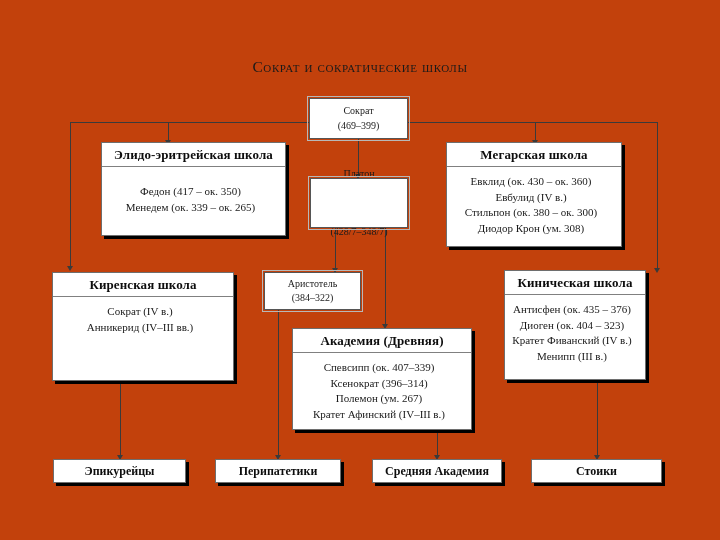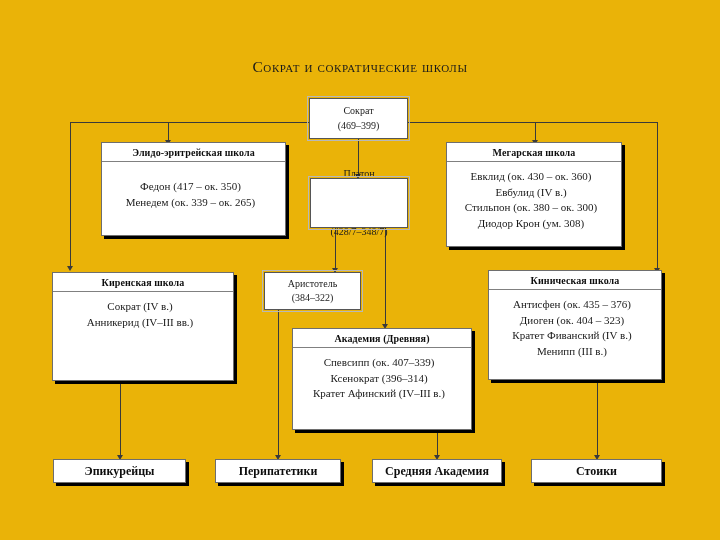--- a/index.html
+++ b/index.html
@@ -4,21 +4,21 @@
 <style>
   html, body {
     margin: 0;
     padding: 0;
     background: #ffffff;
   }
   #canvas {
     position: relative;
     width: 720px;
     height: 540px;
-    background: #eab308;
+    background: #c2410c;
     font-family: "Liberation Serif", "DejaVu Serif", serif;
     overflow: hidden;
   }
 
   
   #title {
     position: absolute;
     left: 0;
     top: 58px;
     width: 720px;
@@ -53,21 +53,21 @@
   
   .node.thin {
     border: 1px solid #555555;
     box-shadow: none;
     outline: 1px solid #b8b8b8;
     outline-offset: 1px;
   }
 
   .node .hdr {
     font-weight: bold;
-    font-size: 10px;
+    font-size: 13px;
     text-align: center;
     color: #0d0d0d;
     padding: 4px 6px 3px 6px;
     border-bottom: 1px solid #808080;
     background: #ffffff;
     letter-spacing: 0.1px;
   }
   .node .body {
     padding: 7px 12px 7px 6px;
     text-align: center;
@@ -186,35 +186,36 @@
       <div class="row">Сократ (IV в.)</div>
       <div class="row">Анникерид (IV–III вв.)</div>
     </div>
   </div>
 
   <div class="node thin plain" style="left:264px; top:272px; width:97px; height:38px;">
     <div class="nm">Аристотель</div>
     <div class="nm">(384–322)</div>
   </div>
 
-  <div class="node" style="left:488px; top:270px; width:174px; height:110px;">
+  <div class="node" style="left:504px; top:270px; width:142px; height:110px;">
     <div class="hdr">Киническая школа</div>
     <div class="body">
       <div class="row">Антисфен (ок. 435 – 376)</div>
       <div class="row">Диоген (ок. 404 – 323)</div>
       <div class="row">Кратет Фиванский (IV в.)</div>
       <div class="row">Менипп (III в.)</div>
     </div>
   </div>
 
   <div class="node" style="left:292px; top:328px; width:180px; height:102px;">
     <div class="hdr">Академия (Древняя)</div>
     <div class="body">
       <div class="row">Спевсипп (ок. 407–339)</div>
       <div class="row">Ксенократ (396–314)</div>
+      <div class="row">Полемон (ум. 267)</div>
       <div class="row">Кратет Афинский (IV–III в.)</div>
     </div>
   </div>
 
   <div class="node leaf" style="left:215px; top:459px; width:126px; height:24px;">
     <span class="lbl">Перипатетики</span>
   </div>
 
   <div class="node leaf" style="left:53px; top:459px; width:133px; height:24px;">
     <span class="lbl">Эпикурейцы</span>

